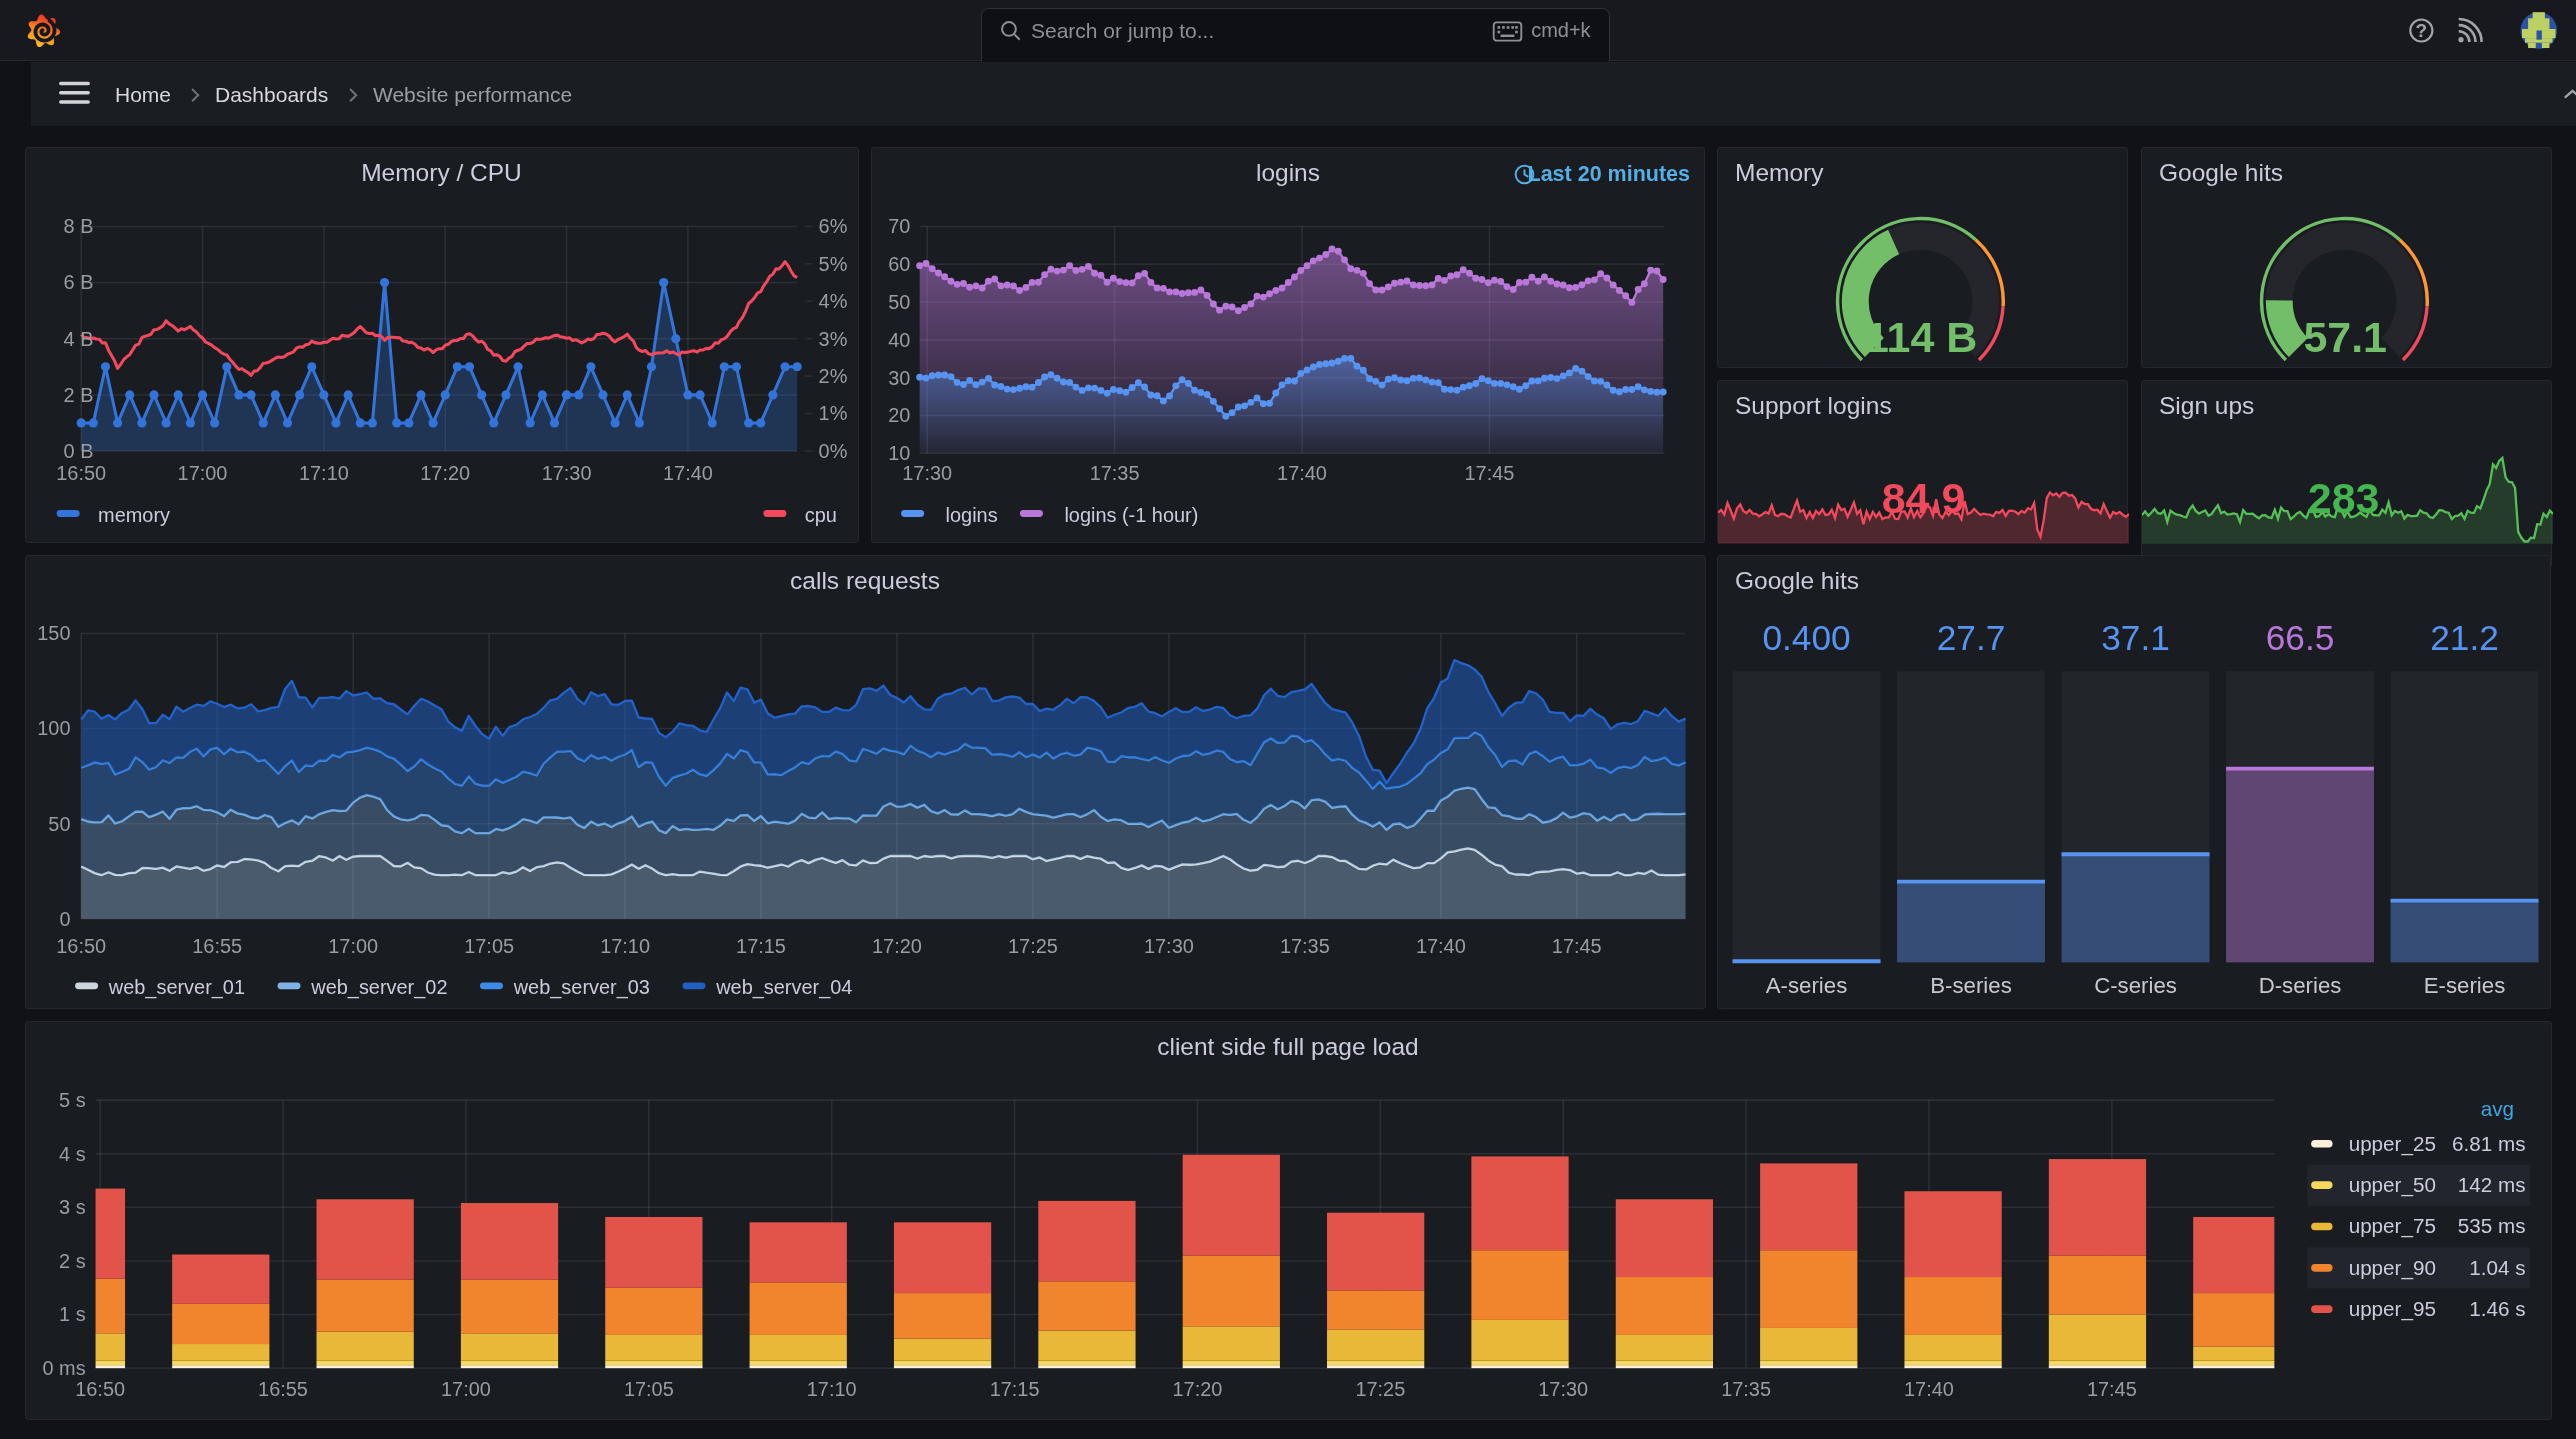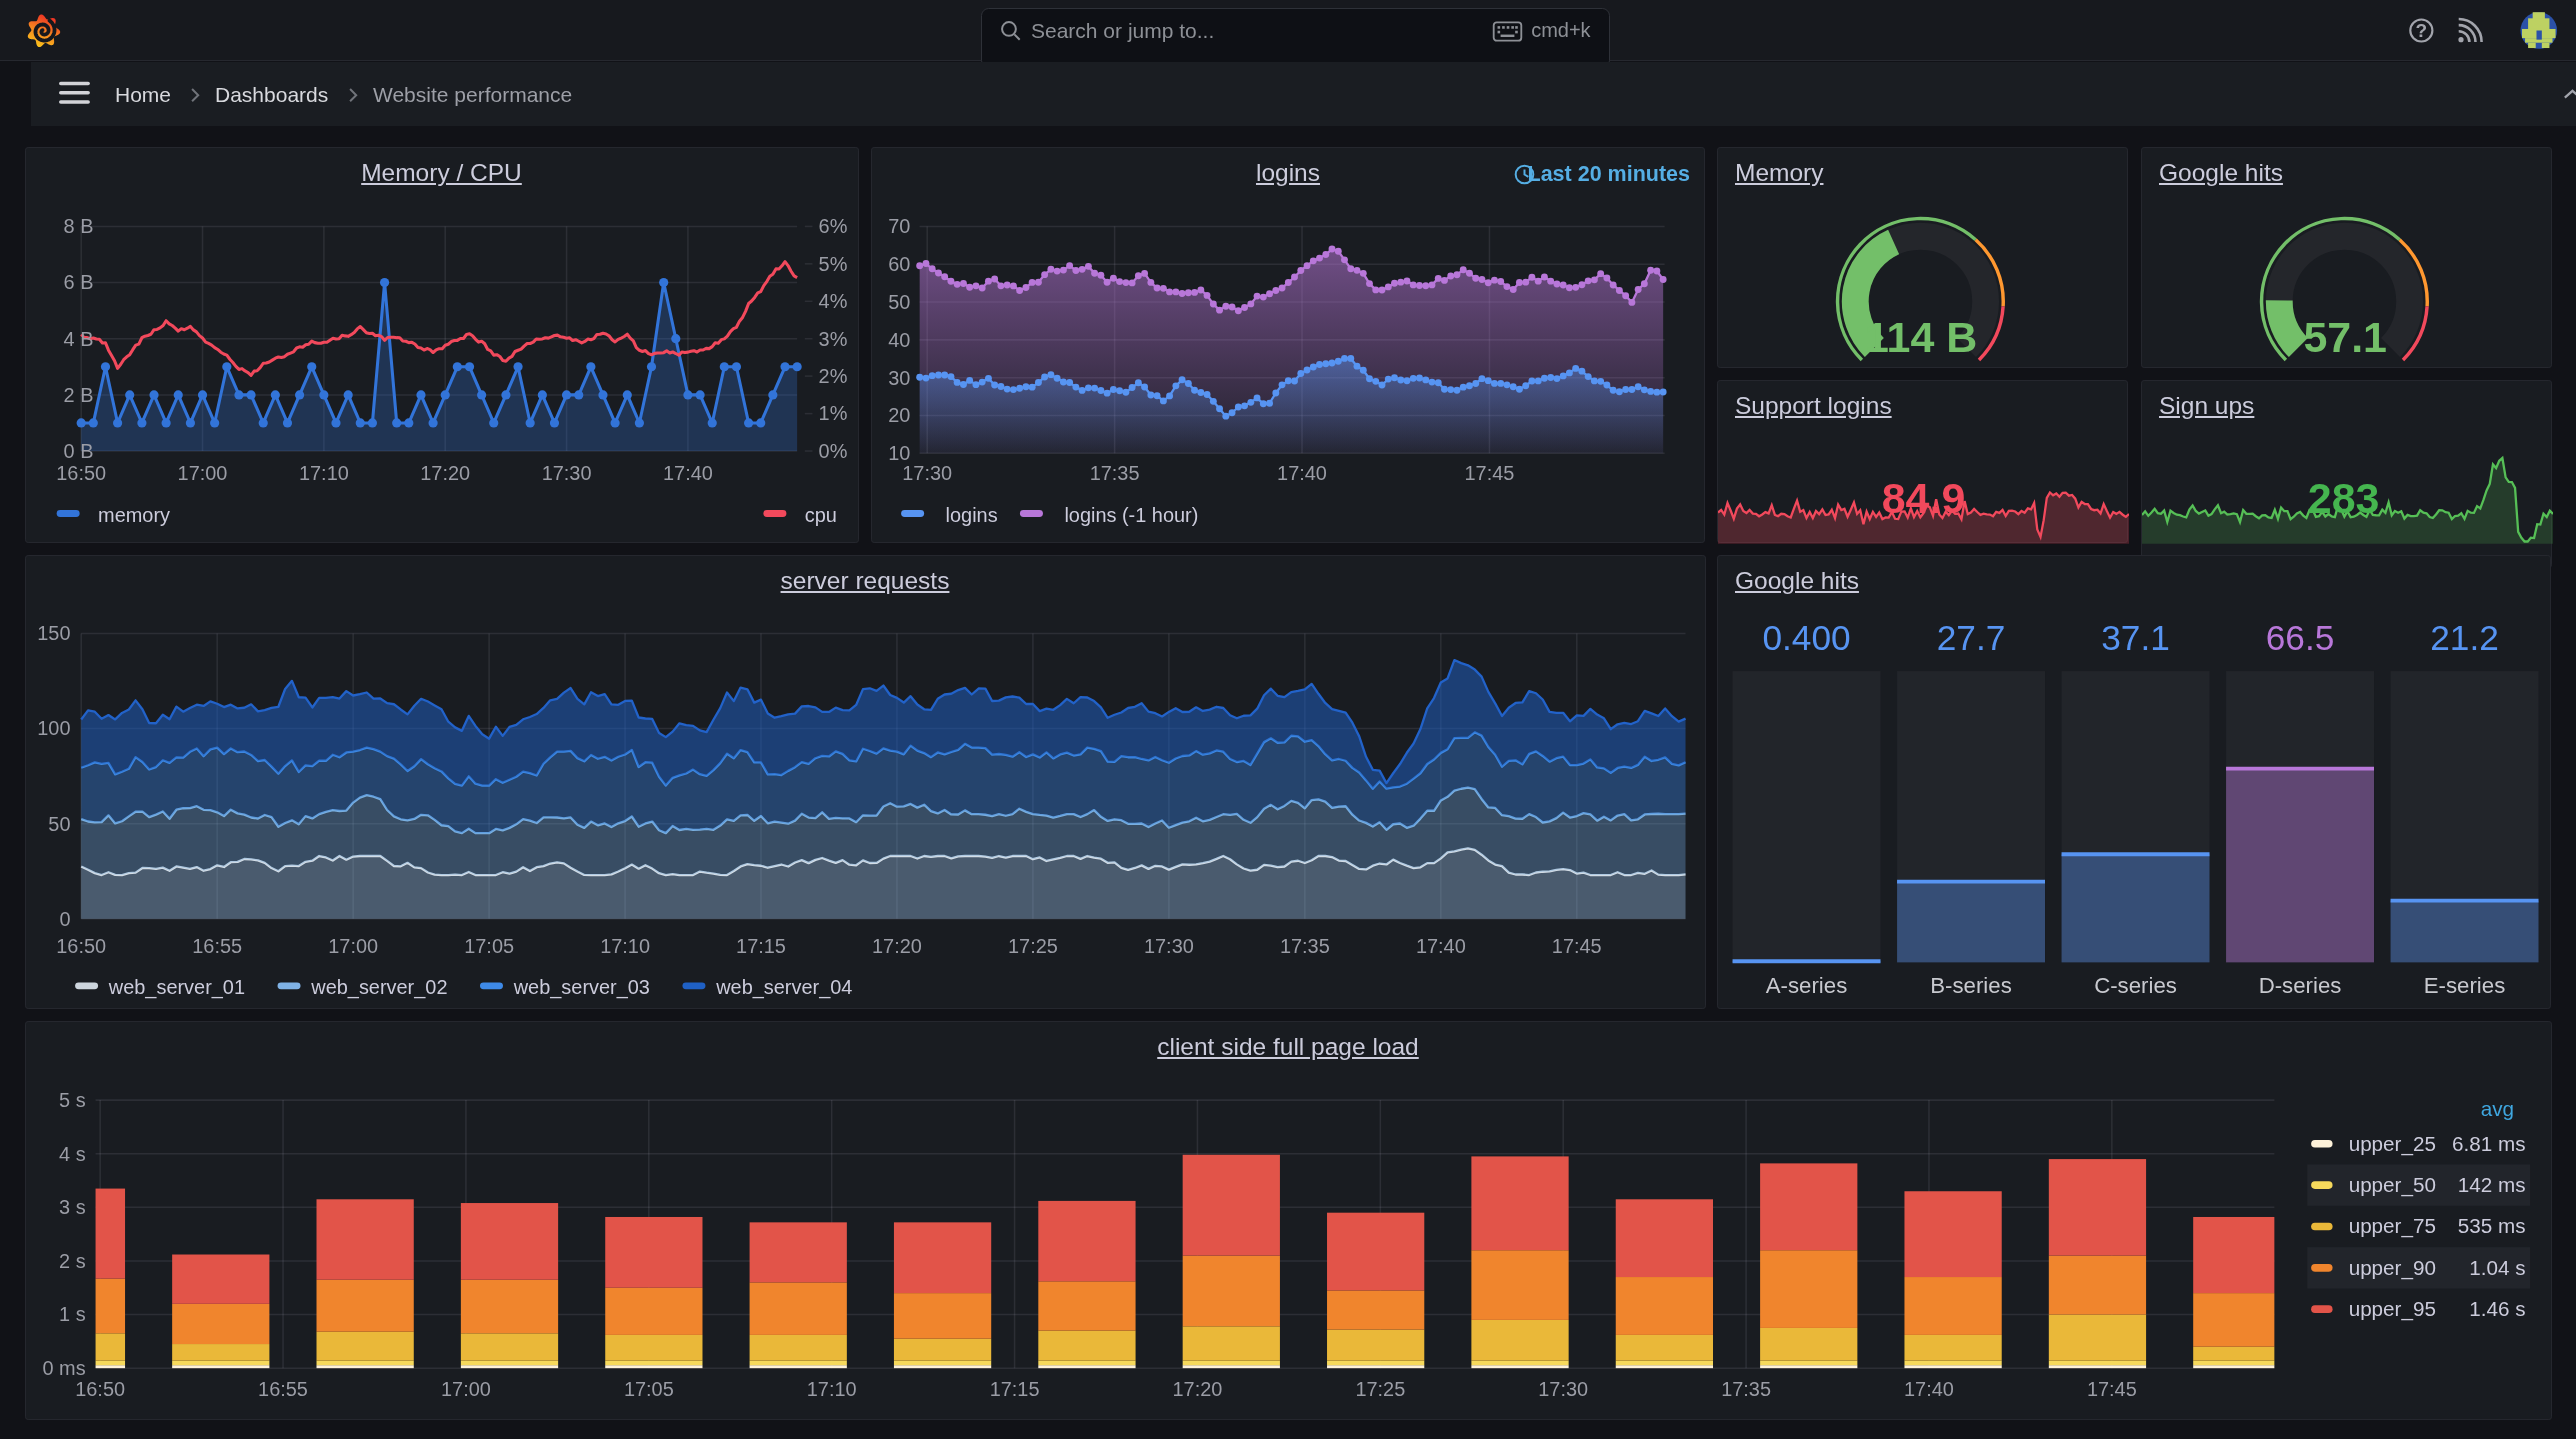--- a/index.html
+++ b/index.html
@@ -1,18 +1,18 @@
 <!DOCTYPE html>
 <html style="font-size:12.3px"><head><meta charset="utf-8">
 <style>
 * { margin:0; padding:0; box-sizing:border-box; }
 html,body { width:2576px; height:1440px; background:#111217; font-family:"Liberation Sans",sans-serif; overflow:hidden; }
 .panel { position:absolute; background:#191c21; border:0.8px solid #25272e; border-radius:3.1px; }
 .panel svg { position:absolute; left:0; top:0; }
-.pt { position:absolute; top:10.7px; font-size:24.5px; font-weight:500; color:#ccccdc; z-index:3;text-decoration:underline; }
+.pt { position:absolute; top:10.7px; font-size:24.5px; font-weight:500; color:#ccccdc; z-index:3; }
 .pt.center { width:100%; text-align:center; }
 .pt.left { left:17px; }
 </style></head>
 <body>
 <div style="position:absolute;left:0;top:0;width:2576px;height:61px;background:#17191e;border-bottom:0.8px solid #26282f">
 <svg width="37" height="38" viewBox="0 0 48 50" style="position:absolute;left:25px;top:11.5px">
 <defs>
         <linearGradient id="glg" x1="0.1" y1="1" x2="0.5" y2="0">
 <stop offset="0" stop-color="#fccf1b"></stop>
           <stop offset="0.55" stop-color="#f58220"></stop>
@@ -518,21 +518,21 @@
   </div>
 <div class="panel" style="left:2141px;top:380px;width:411px;height:188px">
     <div class="pt left">Sign ups</div>
     <svg width="411" height="163" viewBox="0 0 536 212">
       <path d="M0.0 174.4 L4.1 169.7 L8.2 175.5 L12.4 171.3 L16.5 166.4 L20.6 172.0 L24.7 172.9 L28.9 168.7 L33.0 183.6 L37.1 168.7 L41.2 171.8 L45.4 174.1 L49.5 174.6 L53.6 176.4 L57.7 177.6 L61.8 167.4 L66.0 162.1 L70.1 169.2 L74.2 172.6 L78.3 170.6 L82.5 168.6 L86.6 175.4 L90.7 173.2 L94.8 167.1 L99.0 161.7 L103.1 172.1 L107.2 170.1 L111.3 173.8 L115.4 173.4 L119.6 172.5 L123.7 173.4 L127.8 183.6 L131.9 168.0 L136.1 172.9 L140.2 173.0 L144.3 172.8 L148.4 176.1 L152.6 178.8 L156.7 175.0 L160.8 174.7 L164.9 177.5 L169.0 178.2 L173.2 167.6 L177.3 179.5 L181.4 164.8 L185.5 169.5 L189.7 169.5 L193.8 180.0 L197.9 176.7 L202.0 172.5 L206.2 170.5 L210.3 175.2 L214.4 178.4 L218.5 167.9 L222.6 167.7 L226.8 176.9 L230.9 176.0 L235.0 170.4 L239.1 176.4 L243.3 173.2 L247.4 176.4 L251.5 177.3 L255.6 162.9 L259.8 167.2 L263.9 176.6 L268.0 169.4 L272.1 177.3 L276.2 176.7 L280.4 174.4 L284.5 171.3 L288.6 174.5 L292.7 176.9 L296.9 167.6 L301.0 174.3 L305.1 174.8 L309.2 174.9 L313.4 167.4 L317.5 171.5 L321.6 157.9 L325.7 174.9 L329.8 169.3 L334.0 171.5 L338.1 169.5 L342.2 179.1 L346.3 174.4 L350.5 175.9 L354.6 175.9 L358.7 175.3 L362.8 168.3 L367.0 171.5 L371.1 172.3 L375.2 177.1 L379.3 178.4 L383.4 173.7 L387.6 168.2 L391.7 168.4 L395.8 170.8 L399.9 171.5 L404.1 179.7 L408.2 175.8 L412.3 175.3 L416.4 172.2 L420.6 179.6 L424.7 169.0 L428.8 171.4 L432.9 171.7 L437.0 162.9 L441.2 165.8 L445.3 154.8 L449.4 142.5 L453.5 134.0 L457.7 108.5 L461.8 113.3 L465.9 103.8 L470.0 100.2 L474.2 125.4 L478.3 131.3 L482.4 131.5 L486.5 139.1 L490.6 196.5 L494.8 204.1 L498.9 209.0 L503.0 209.0 L507.1 204.1 L511.3 204.5 L515.4 186.5 L519.5 187.0 L523.6 172.9 L527.8 177.1 L531.9 169.0 L536.0 173.1 L536.0 212.0 L0.0 212.0 Z" fill="rgba(86,191,86,0.20)" stroke="none"></path>
       <path d="M0.0 174.4 L4.1 169.7 L8.2 175.5 L12.4 171.3 L16.5 166.4 L20.6 172.0 L24.7 172.9 L28.9 168.7 L33.0 183.6 L37.1 168.7 L41.2 171.8 L45.4 174.1 L49.5 174.6 L53.6 176.4 L57.7 177.6 L61.8 167.4 L66.0 162.1 L70.1 169.2 L74.2 172.6 L78.3 170.6 L82.5 168.6 L86.6 175.4 L90.7 173.2 L94.8 167.1 L99.0 161.7 L103.1 172.1 L107.2 170.1 L111.3 173.8 L115.4 173.4 L119.6 172.5 L123.7 173.4 L127.8 183.6 L131.9 168.0 L136.1 172.9 L140.2 173.0 L144.3 172.8 L148.4 176.1 L152.6 178.8 L156.7 175.0 L160.8 174.7 L164.9 177.5 L169.0 178.2 L173.2 167.6 L177.3 179.5 L181.4 164.8 L185.5 169.5 L189.7 169.5 L193.8 180.0 L197.9 176.7 L202.0 172.5 L206.2 170.5 L210.3 175.2 L214.4 178.4 L218.5 167.9 L222.6 167.7 L226.8 176.9 L230.9 176.0 L235.0 170.4 L239.1 176.4 L243.3 173.2 L247.4 176.4 L251.5 177.3 L255.6 162.9 L259.8 167.2 L263.9 176.6 L268.0 169.4 L272.1 177.3 L276.2 176.7 L280.4 174.4 L284.5 171.3 L288.6 174.5 L292.7 176.9 L296.9 167.6 L301.0 174.3 L305.1 174.8 L309.2 174.9 L313.4 167.4 L317.5 171.5 L321.6 157.9 L325.7 174.9 L329.8 169.3 L334.0 171.5 L338.1 169.5 L342.2 179.1 L346.3 174.4 L350.5 175.9 L354.6 175.9 L358.7 175.3 L362.8 168.3 L367.0 171.5 L371.1 172.3 L375.2 177.1 L379.3 178.4 L383.4 173.7 L387.6 168.2 L391.7 168.4 L395.8 170.8 L399.9 171.5 L404.1 179.7 L408.2 175.8 L412.3 175.3 L416.4 172.2 L420.6 179.6 L424.7 169.0 L428.8 171.4 L432.9 171.7 L437.0 162.9 L441.2 165.8 L445.3 154.8 L449.4 142.5 L453.5 134.0 L457.7 108.5 L461.8 113.3 L465.9 103.8 L470.0 100.2 L474.2 125.4 L478.3 131.3 L482.4 131.5 L486.5 139.1 L490.6 196.5 L494.8 204.1 L498.9 209.0 L503.0 209.0 L507.1 204.1 L511.3 204.5 L515.4 186.5 L519.5 187.0 L523.6 172.9 L527.8 177.1 L531.9 169.0 L536.0 173.1" fill="none" stroke="#56bf56" stroke-width="3"></path>
       <text x="263" y="172" text-anchor="middle" font-size="56" font-weight="600" fill="#45b54f">283</text>
     </svg>
   </div>
 <div class="panel" style="left:24.5px;top:555px;width:1681px;height:454px">
-    <div class="pt center">server requests</div>
+    <div class="pt center">calls requests</div>
     <svg width="1681" height="454" viewBox="0 0 2192 592">
       <line x1="72" y1="473.0" x2="2164" y2="473.0" stroke="rgba(204,204,220,0.11)" stroke-width="2"></line>
       <line x1="72" y1="349.0" x2="2164" y2="349.0" stroke="rgba(204,204,220,0.11)" stroke-width="2"></line>
       <line x1="72" y1="225.0" x2="2164" y2="225.0" stroke="rgba(204,204,220,0.11)" stroke-width="2"></line>
       <line x1="72" y1="101.0" x2="2164" y2="101.0" stroke="rgba(204,204,220,0.11)" stroke-width="2"></line>
       <line x1="72.0" y1="101" x2="72.0" y2="473" stroke="rgba(204,204,220,0.11)" stroke-width="2"></line>
       <line x1="249.3" y1="101" x2="249.3" y2="473" stroke="rgba(204,204,220,0.11)" stroke-width="2"></line>
       <line x1="426.6" y1="101" x2="426.6" y2="473" stroke="rgba(204,204,220,0.11)" stroke-width="2"></line>
       <line x1="603.9" y1="101" x2="603.9" y2="473" stroke="rgba(204,204,220,0.11)" stroke-width="2"></line>
       <line x1="781.2" y1="101" x2="781.2" y2="473" stroke="rgba(204,204,220,0.11)" stroke-width="2"></line>

